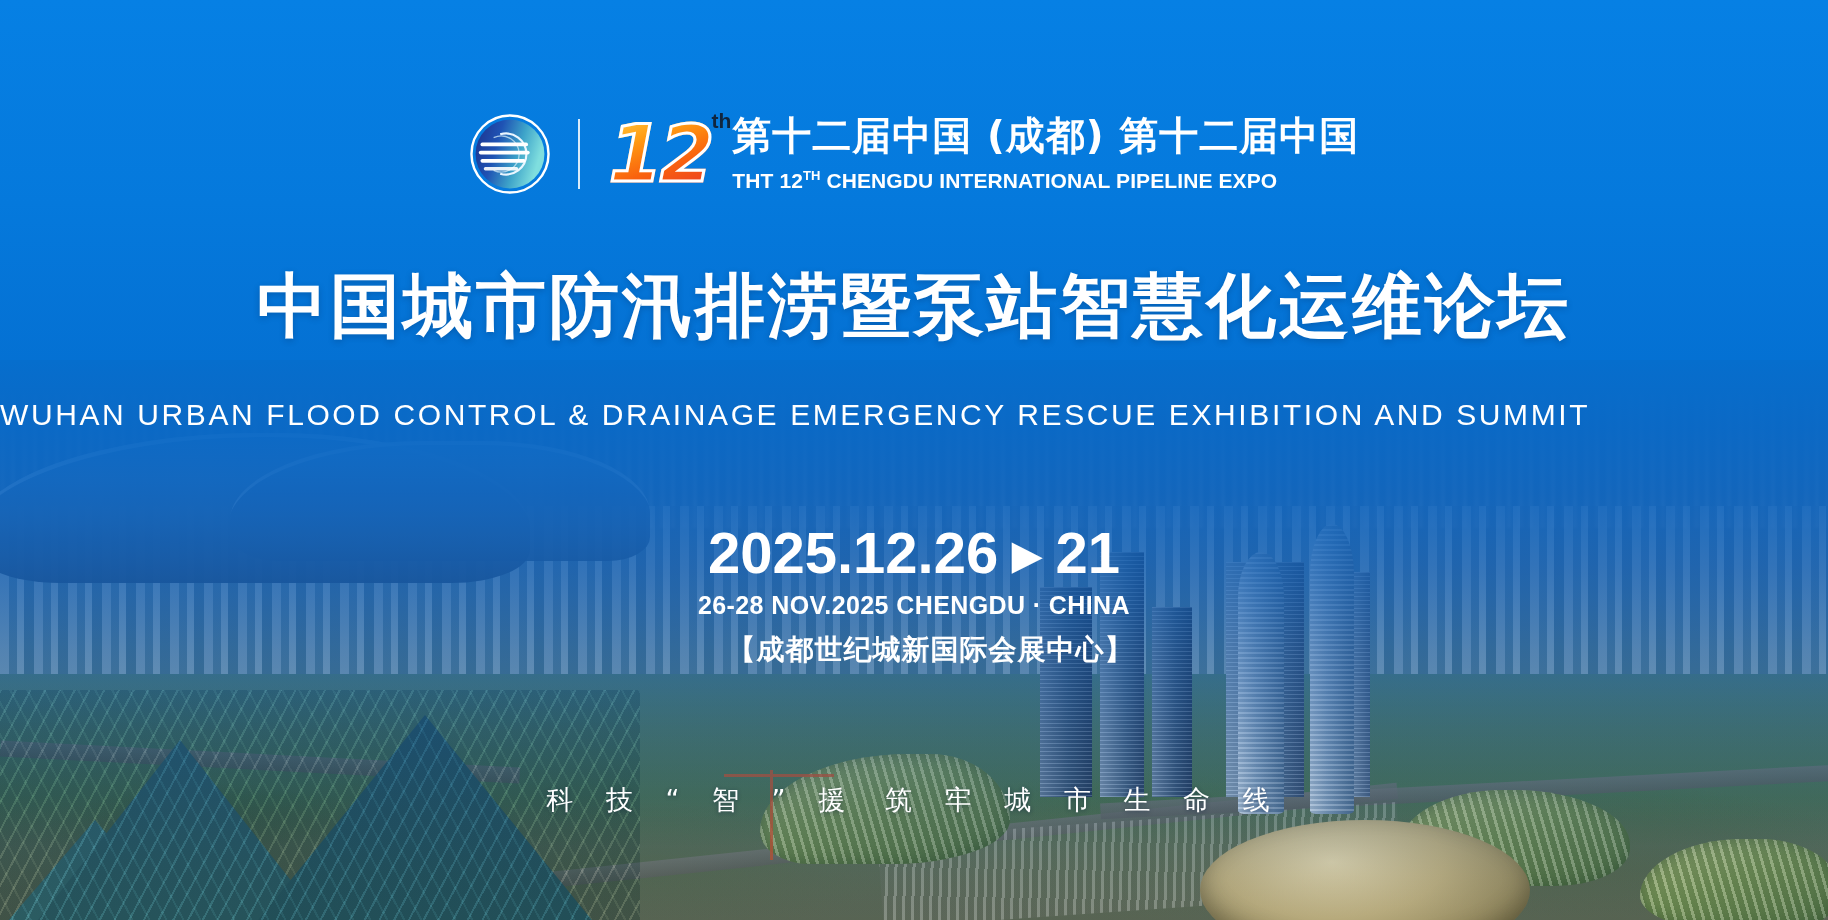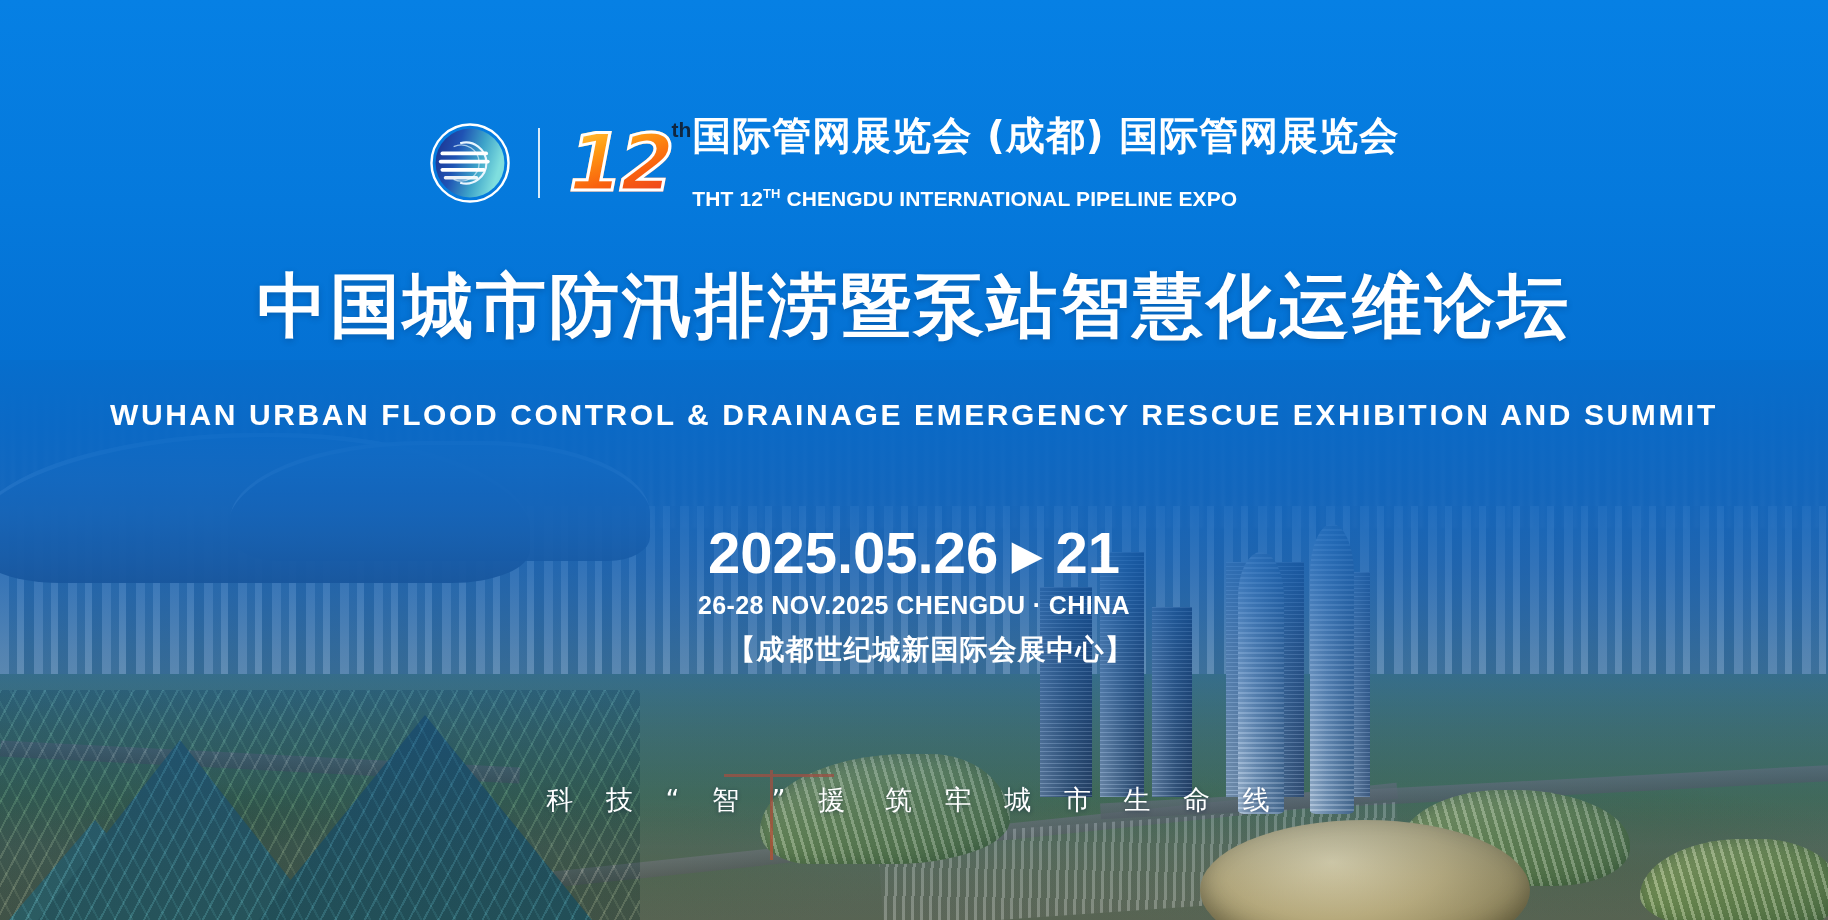--- a/index.html
+++ b/index.html
@@ -266,21 +266,21 @@
     line-height: 48px;
     white-space: nowrap;
     font-family: "DejaVu Sans", sans-serif;
   }
   .header-en {
     color: #ffffff;
     font-size: 21px;
     font-weight: bold;
     letter-spacing: 0.1px;
     line-height: 28px;
-    margin-top: 20px;
+    margin-top: 2px;
     white-space: nowrap;
   }
   .header-en sup { font-size: 13px; }
 
   
   .main-title {
     position: absolute;
     top: 258px; left: 0; right: 0;
     text-align: center;
     color: #ffffff;
@@ -288,24 +288,24 @@
     font-weight: bold;
     letter-spacing: 3px;
     line-height: 96px;
     white-space: nowrap;
     font-family: "DejaVu Sans", sans-serif;
     text-shadow: 0 2px 6px rgba(0,30,70,0.25);
   }
   .main-subtitle {
     position: absolute;
     top: 398px; left: 0; right: 0;
-    text-align: center;
+    text-align: left;
     color: #ffffff;
     font-size: 30px;
-    font-weight: bold;
+    font-weight: normal;
     letter-spacing: 2.6px;
     white-space: nowrap;
   }
 
   
   .date-block {
     position: absolute;
     top: 520px; left: 0; right: 0;
     text-align: center;
   }
@@ -423,30 +423,30 @@
       </svg>
 
       <div class="divider-bar"></div>
 
       <div class="twelve-wrap">
         <div class="twelve">12</div>
         <div class="th-sup">th</div>
       </div>
 
       <div class="header-text">
-        <div class="header-cn">国际管网展览会 (成都) 国际管网展览会</div>
+        <div class="header-cn">第十二届中国 (成都) 第十二届中国</div>
         <div class="header-en"><span>THT 12</span><sup>TH</sup><span> CHENGDU INTERNATIONAL PIPELINE EXPO</span></div>
       </div>
     </div>
 
     <div class="main-title">中国城市防汛排涝暨泵站智慧化运维论坛</div>
     <div class="main-subtitle">WUHAN URBAN FLOOD CONTROL &amp; DRAINAGE EMERGENCY RESCUE EXHIBITION AND SUMMIT</div>
 
     <div class="date-block">
-      <div class="date-main"><span>2025.05.26</span><span class="arrow">▶</span><span>21</span></div>
+      <div class="date-main"><span>2025.12.26</span><span class="arrow">▶</span><span>21</span></div>
       <div class="date-en">26-28 NOV.2025 CHENGDU · CHINA</div>
       <div class="venue">【成都世纪城新国际会展中心】</div>
     </div>
 
     <div class="tagline"><span>科 技 “ 智 ” 援</span><span class="gap"></span><span>筑 牢 城 市 生 命 线</span></div>
 
   </div>
 </div>
 
 </body></html>

